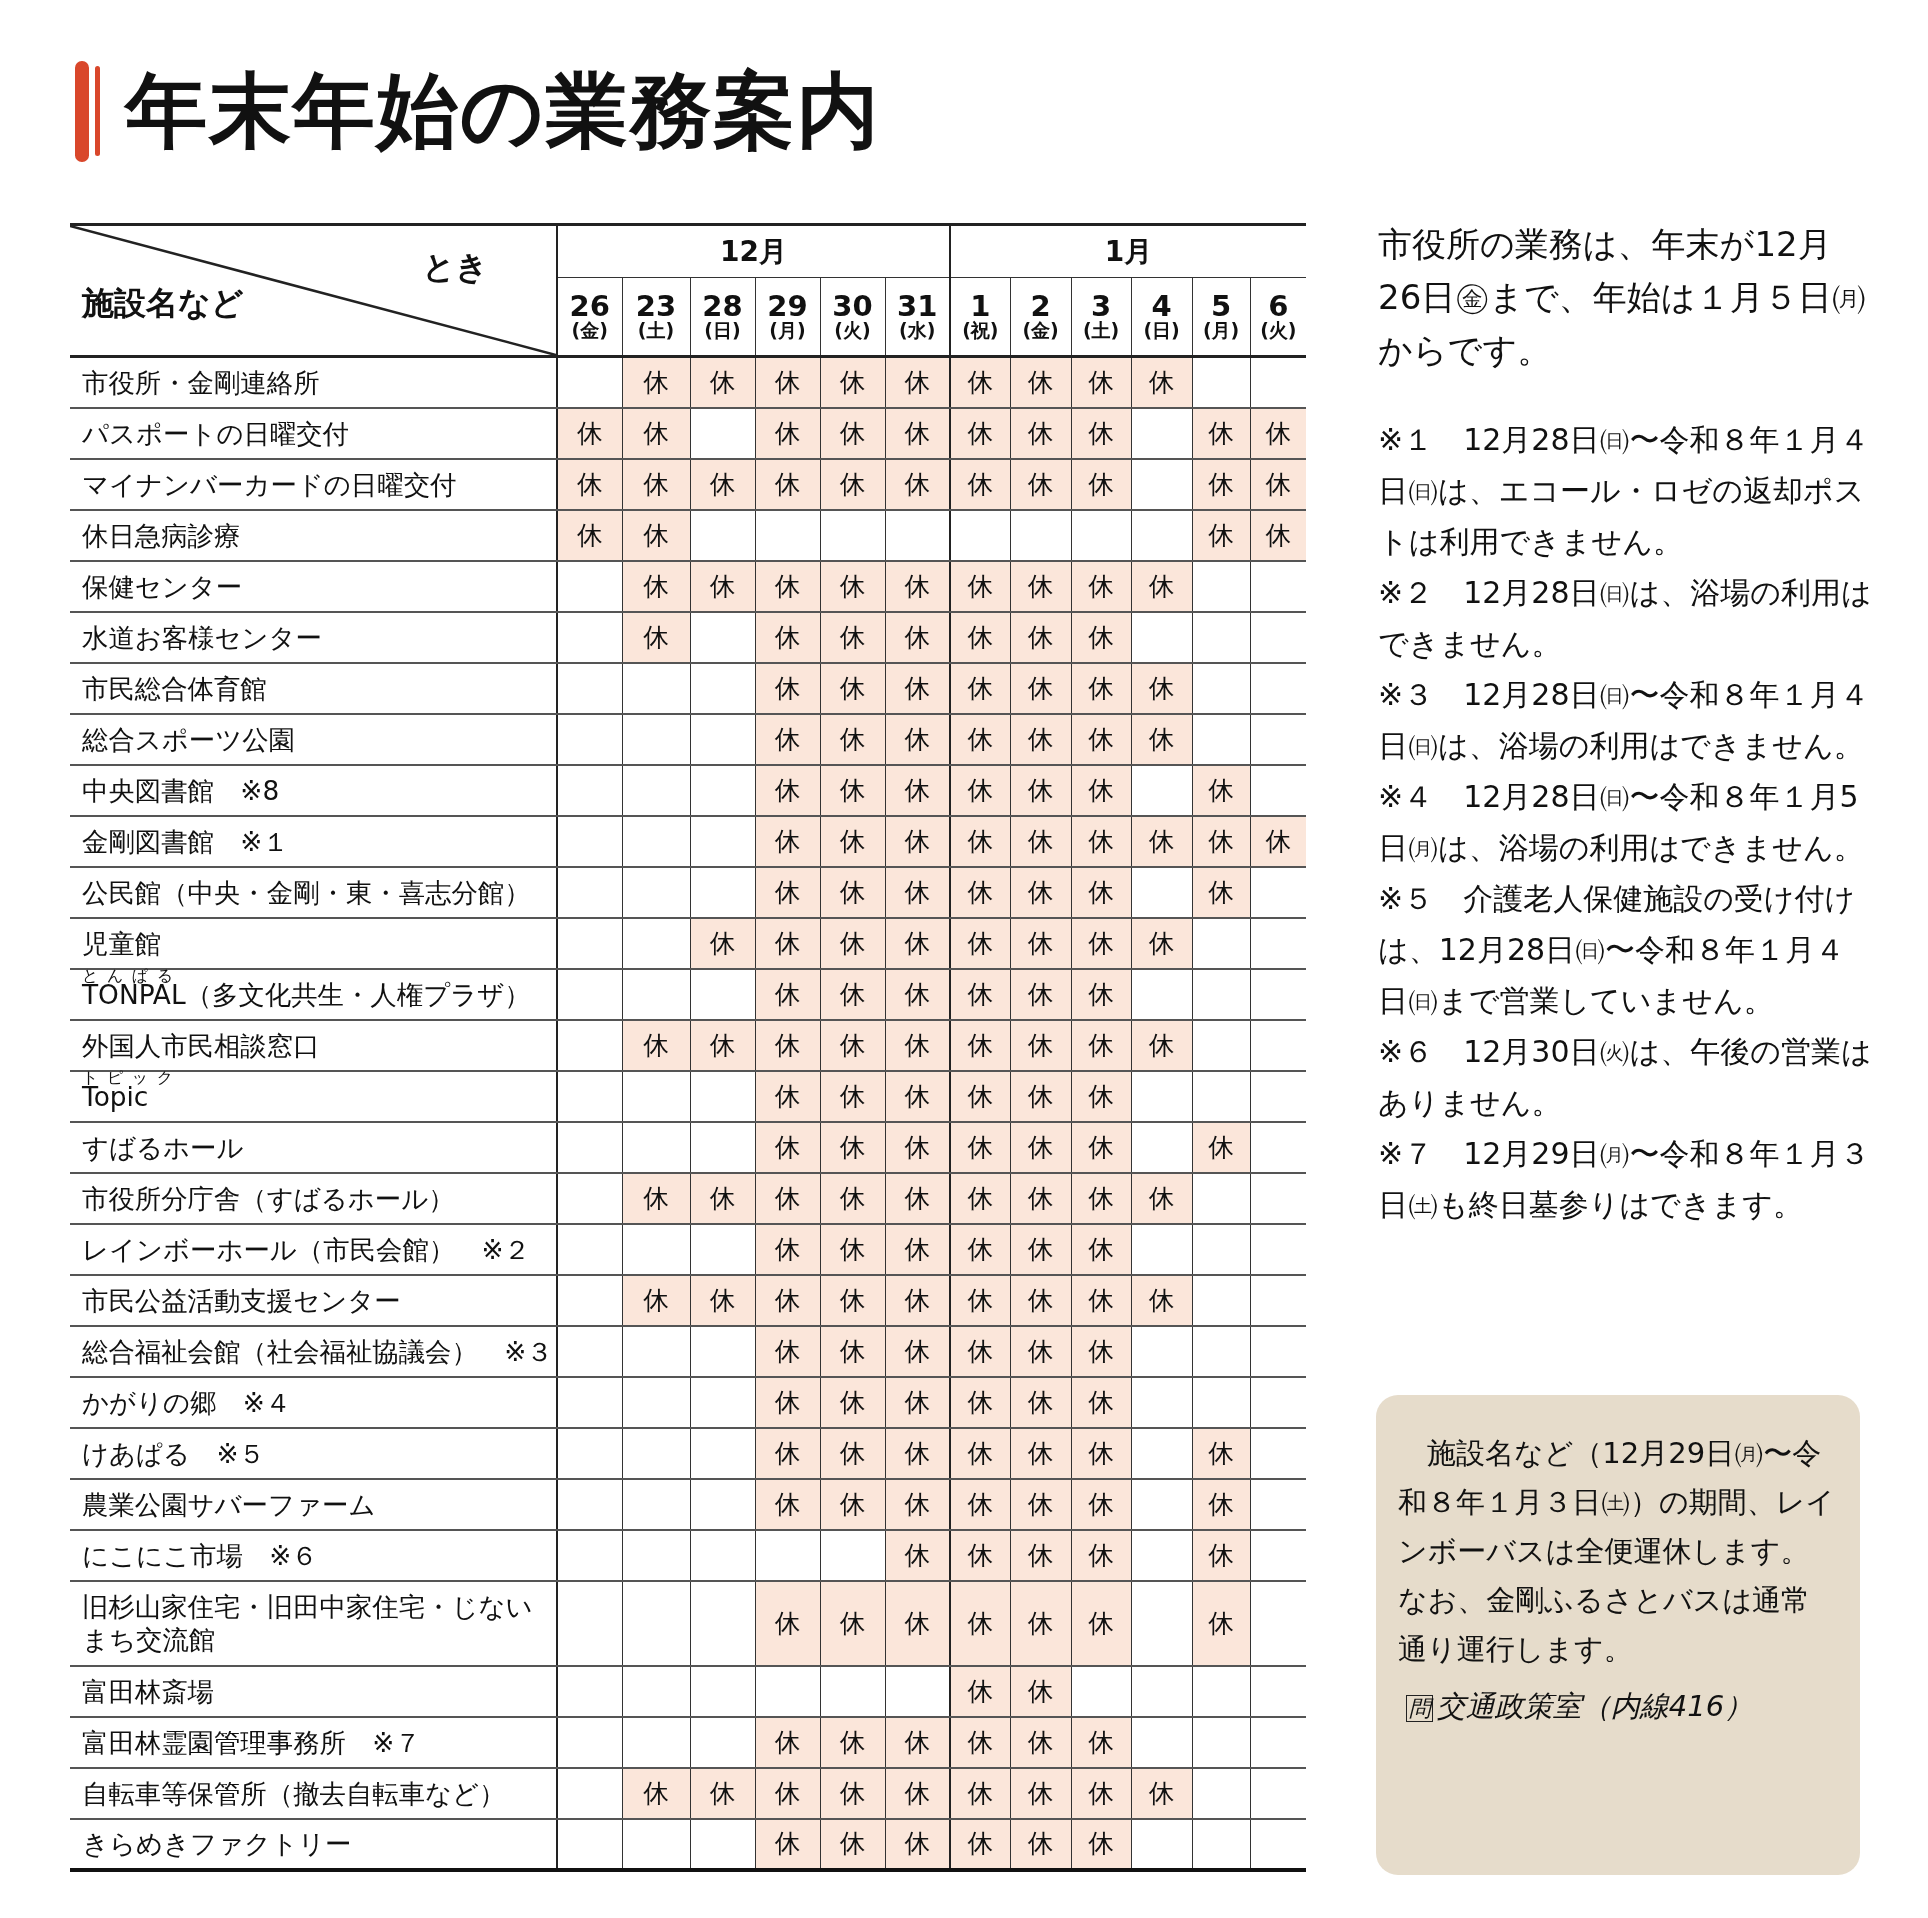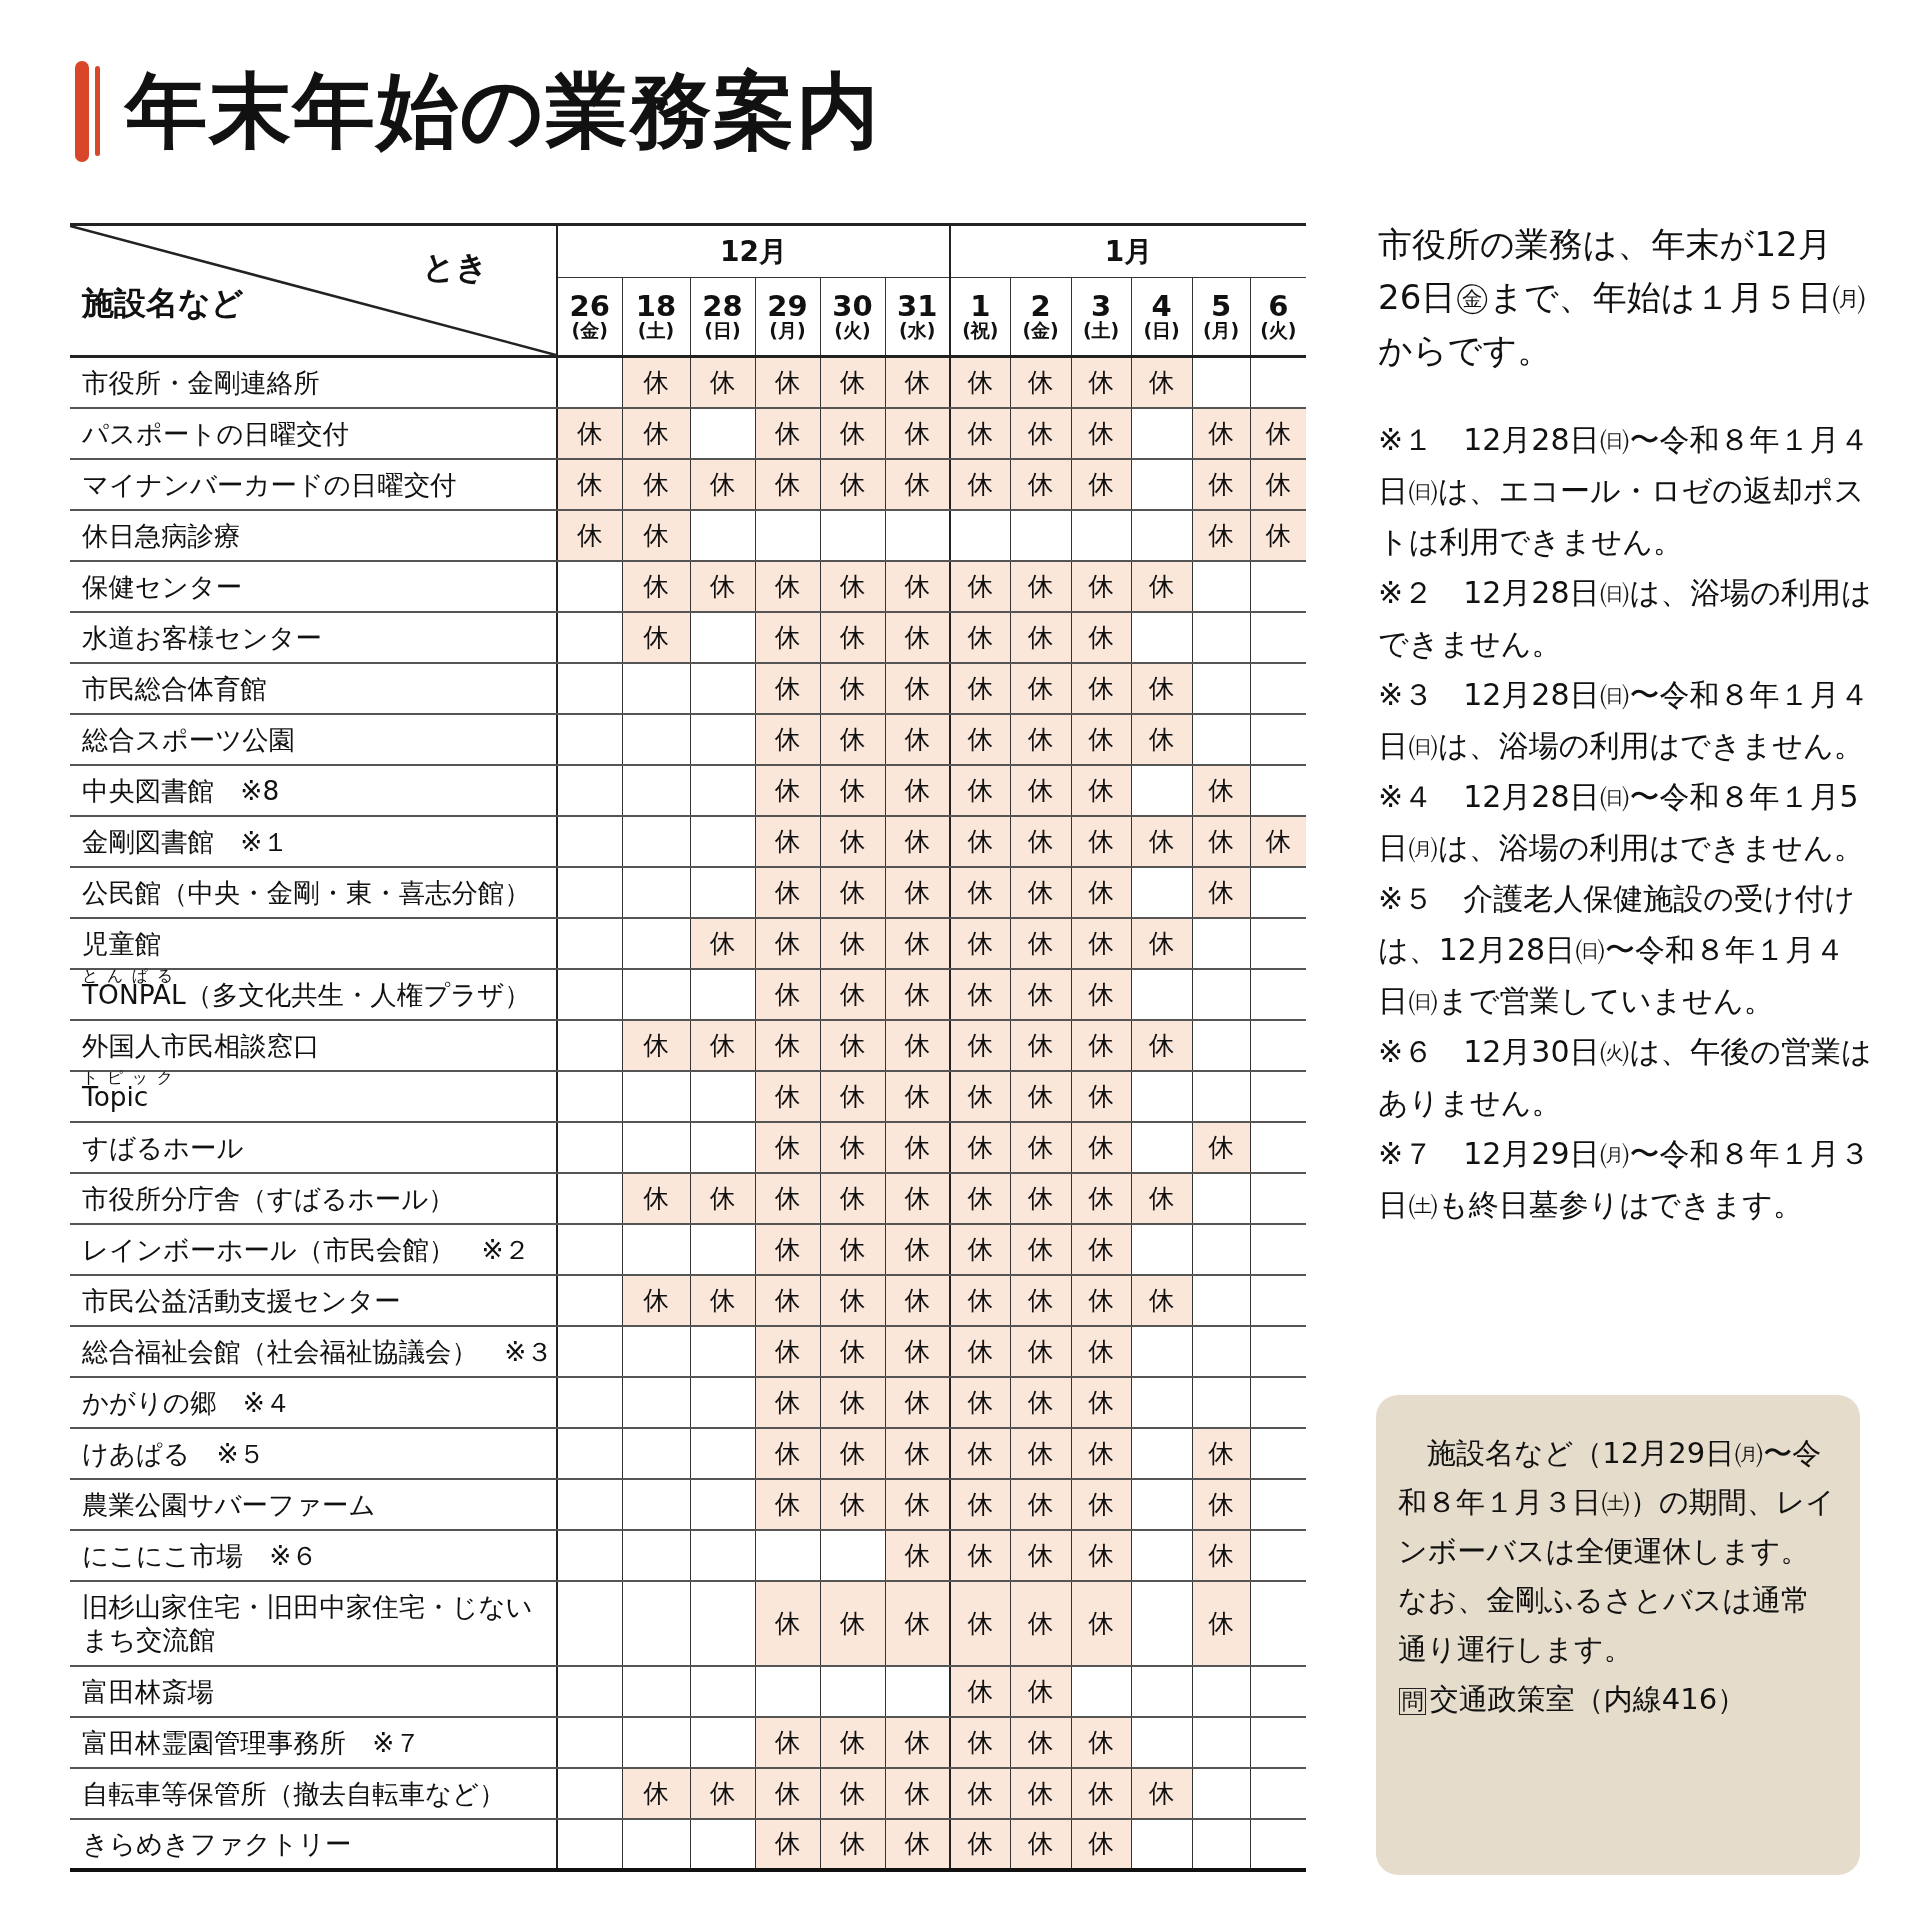--- a/index.html
+++ b/index.html
@@ -49,21 +49,21 @@
   .intro { position:absolute; left:1378px; top:218px; width:494px; font-size:34px; line-height:53px; }
   .notes { position:absolute; left:1378px; top:414px; width:494px; font-size:30px; line-height:51px; }
   .notes p { margin:0; }
   .bus-box {
     position:absolute; left:1376px; top:1395px; width:484px; height:480px;
     background:var(--boxbg); border-radius:22px; box-sizing:border-box; padding:19px 22px;
   }
   .bus-title { font-size:32px; font-weight:bold; line-height:51px; margin:0; }
   .bus-body { font-size:29px; line-height:49px; margin:15.3px 0 0 0; }
   .bus-body .indent { display:inline-block; width:29px; }
-  .contact { font-size:29px; line-height:49px; margin:1px; }
+  .contact { font-size:29px; line-height:49px; margin:8px;font-style:italic; }
   .contact-icon {
     display:inline-block; border:1.7px solid #222; font-size:22px; line-height:25.6px;
     padding:0 1.7px; margin-right:3.4px; vertical-align:middle;
   }
 </style>
 </head>
 <body>
 
 <div class="title-wrap">
   <span class="bar-thick"></span>
@@ -98,21 +98,21 @@
       </th>
       <th class="month dec top-border" colspan="6">12月</th>
       <th class="month top-border" colspan="6">1月</th>
     </tr>
     <tr id="day-row">
         <th class="day first">
           <span class="num">26</span>
           <span class="wd">(金)</span>
         </th>
         <th class="day">
-          <span class="num">18</span>
+          <span class="num">23</span>
           <span class="wd">(土)</span>
         </th>
         <th class="day">
           <span class="num">28</span>
           <span class="wd">(日)</span>
         </th>
         <th class="day">
           <span class="num">29</span>
           <span class="wd">(月)</span>
         </th>

